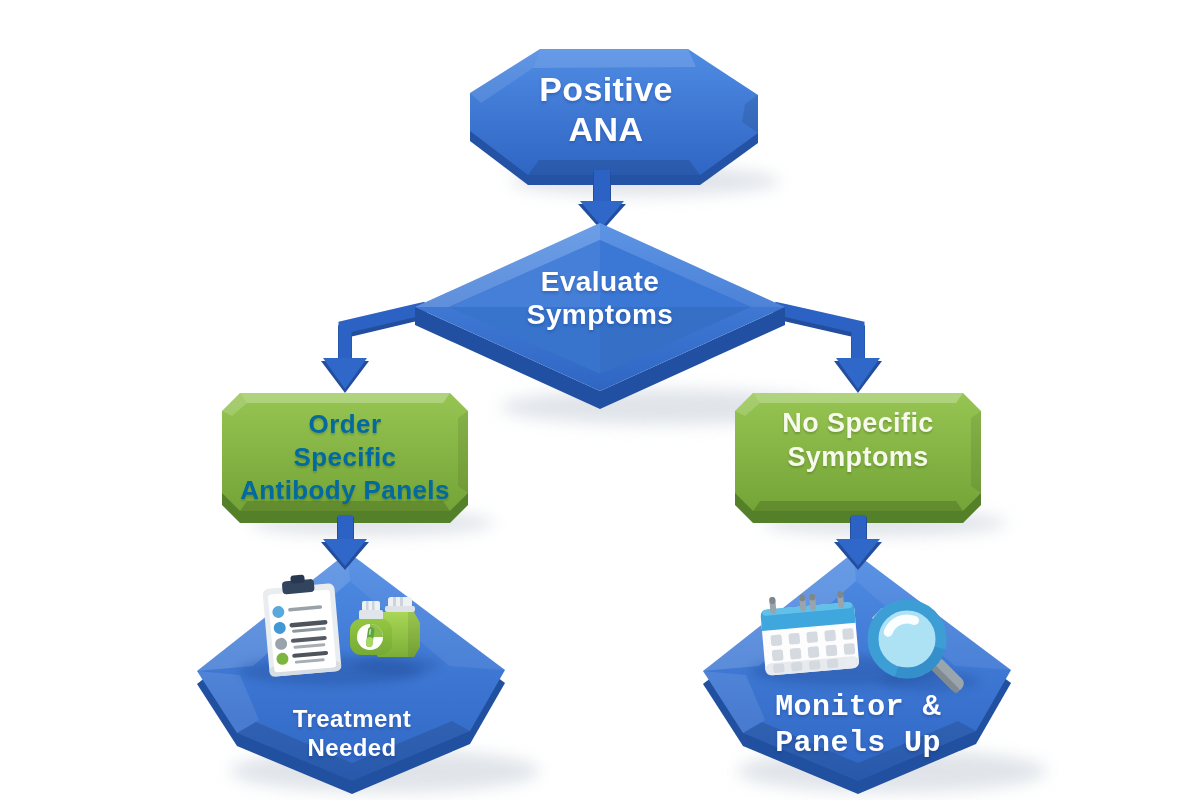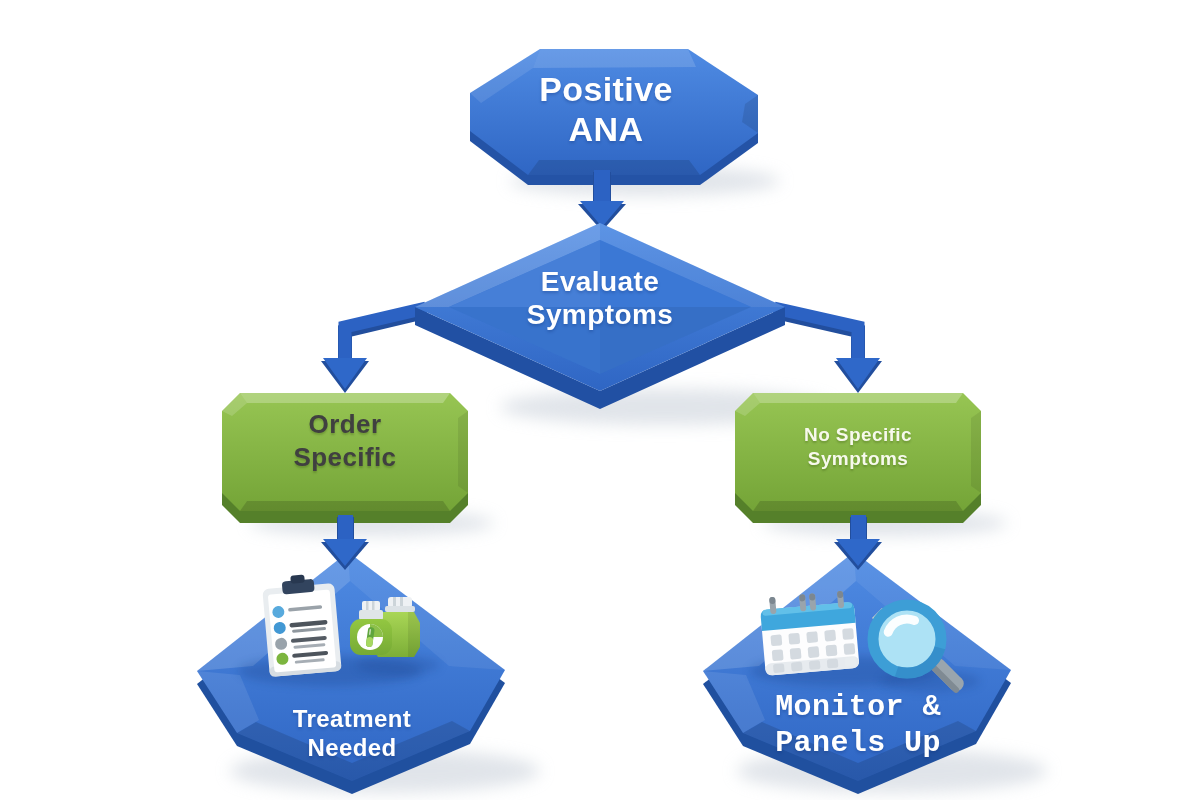--- a/index.html
+++ b/index.html
@@ -7,22 +7,22 @@
     position:relative;width:1200px;height:800px;background:#ffffff;
     overflow:hidden;font-family:"Liberation Sans",sans-serif;margin-top:9px;
   }
   .stage svg{position:absolute;left:0;top:0;}
   .label{
     position:absolute;color:#ffffff;font-weight:700;text-align:center;
     text-shadow:0 2px 3px rgba(13,48,115,.30);letter-spacing:.4px;line-height:1.18;
   }
   .lbl-start{left:456px;top:60px;width:300px;font-size:34px;}
   .lbl-decision{left:440px;top:256px;width:320px;font-size:28px;}
-  .lbl-action-left{left:227px;top:399px;width:236px;font-size:26px;line-height:1.26;color:#404040;text-shadow:0 2px 2px rgba(52,82,16,.30);}
-  .lbl-action-right{left:740px;top:414px;width:236px;font-size:19px;line-height:1.26;color:#f7f9ec;text-shadow:0 2px 2px rgba(52,82,16,.30);}
+  .lbl-action-left{left:227px;top:399px;width:236px;font-size:26px;line-height:1.26;color:#0369a1;text-shadow:0 2px 2px rgba(52,82,16,.30);}
+  .lbl-action-right{left:740px;top:397px;width:236px;font-size:27px;line-height:1.26;color:#f7f9ec;text-shadow:0 2px 2px rgba(52,82,16,.30);}
   .lbl-outcome-left{left:232px;top:696px;width:240px;font-size:24px;line-height:1.2;}
   .lbl-outcome-right{left:738px;top:680px;width:240px;font-size:30px;line-height:1.2;font-family:Liberation Mono, monospace;}
 </style>
 </head>
 <body>
 
 <div class="stage">
 
 <svg width="1200" height="800" viewBox="0 0 1200 800">
   <defs>
@@ -254,20 +254,21 @@
   </div>
 
   <div class="label lbl-decision">
     <div>Evaluate</div>
     <div>Symptoms</div>
   </div>
 
   <div class="label lbl-action-left">
     <div>Order</div>
     <div>Specific</div>
+    <div>Antibody Panels</div>
   </div>
 
   <div class="label lbl-action-right">
     <div>No Specific</div>
     <div>Symptoms</div>
   </div>
 
   <div class="label lbl-outcome-left">
     <div>Treatment</div>
     <div>Needed</div>

